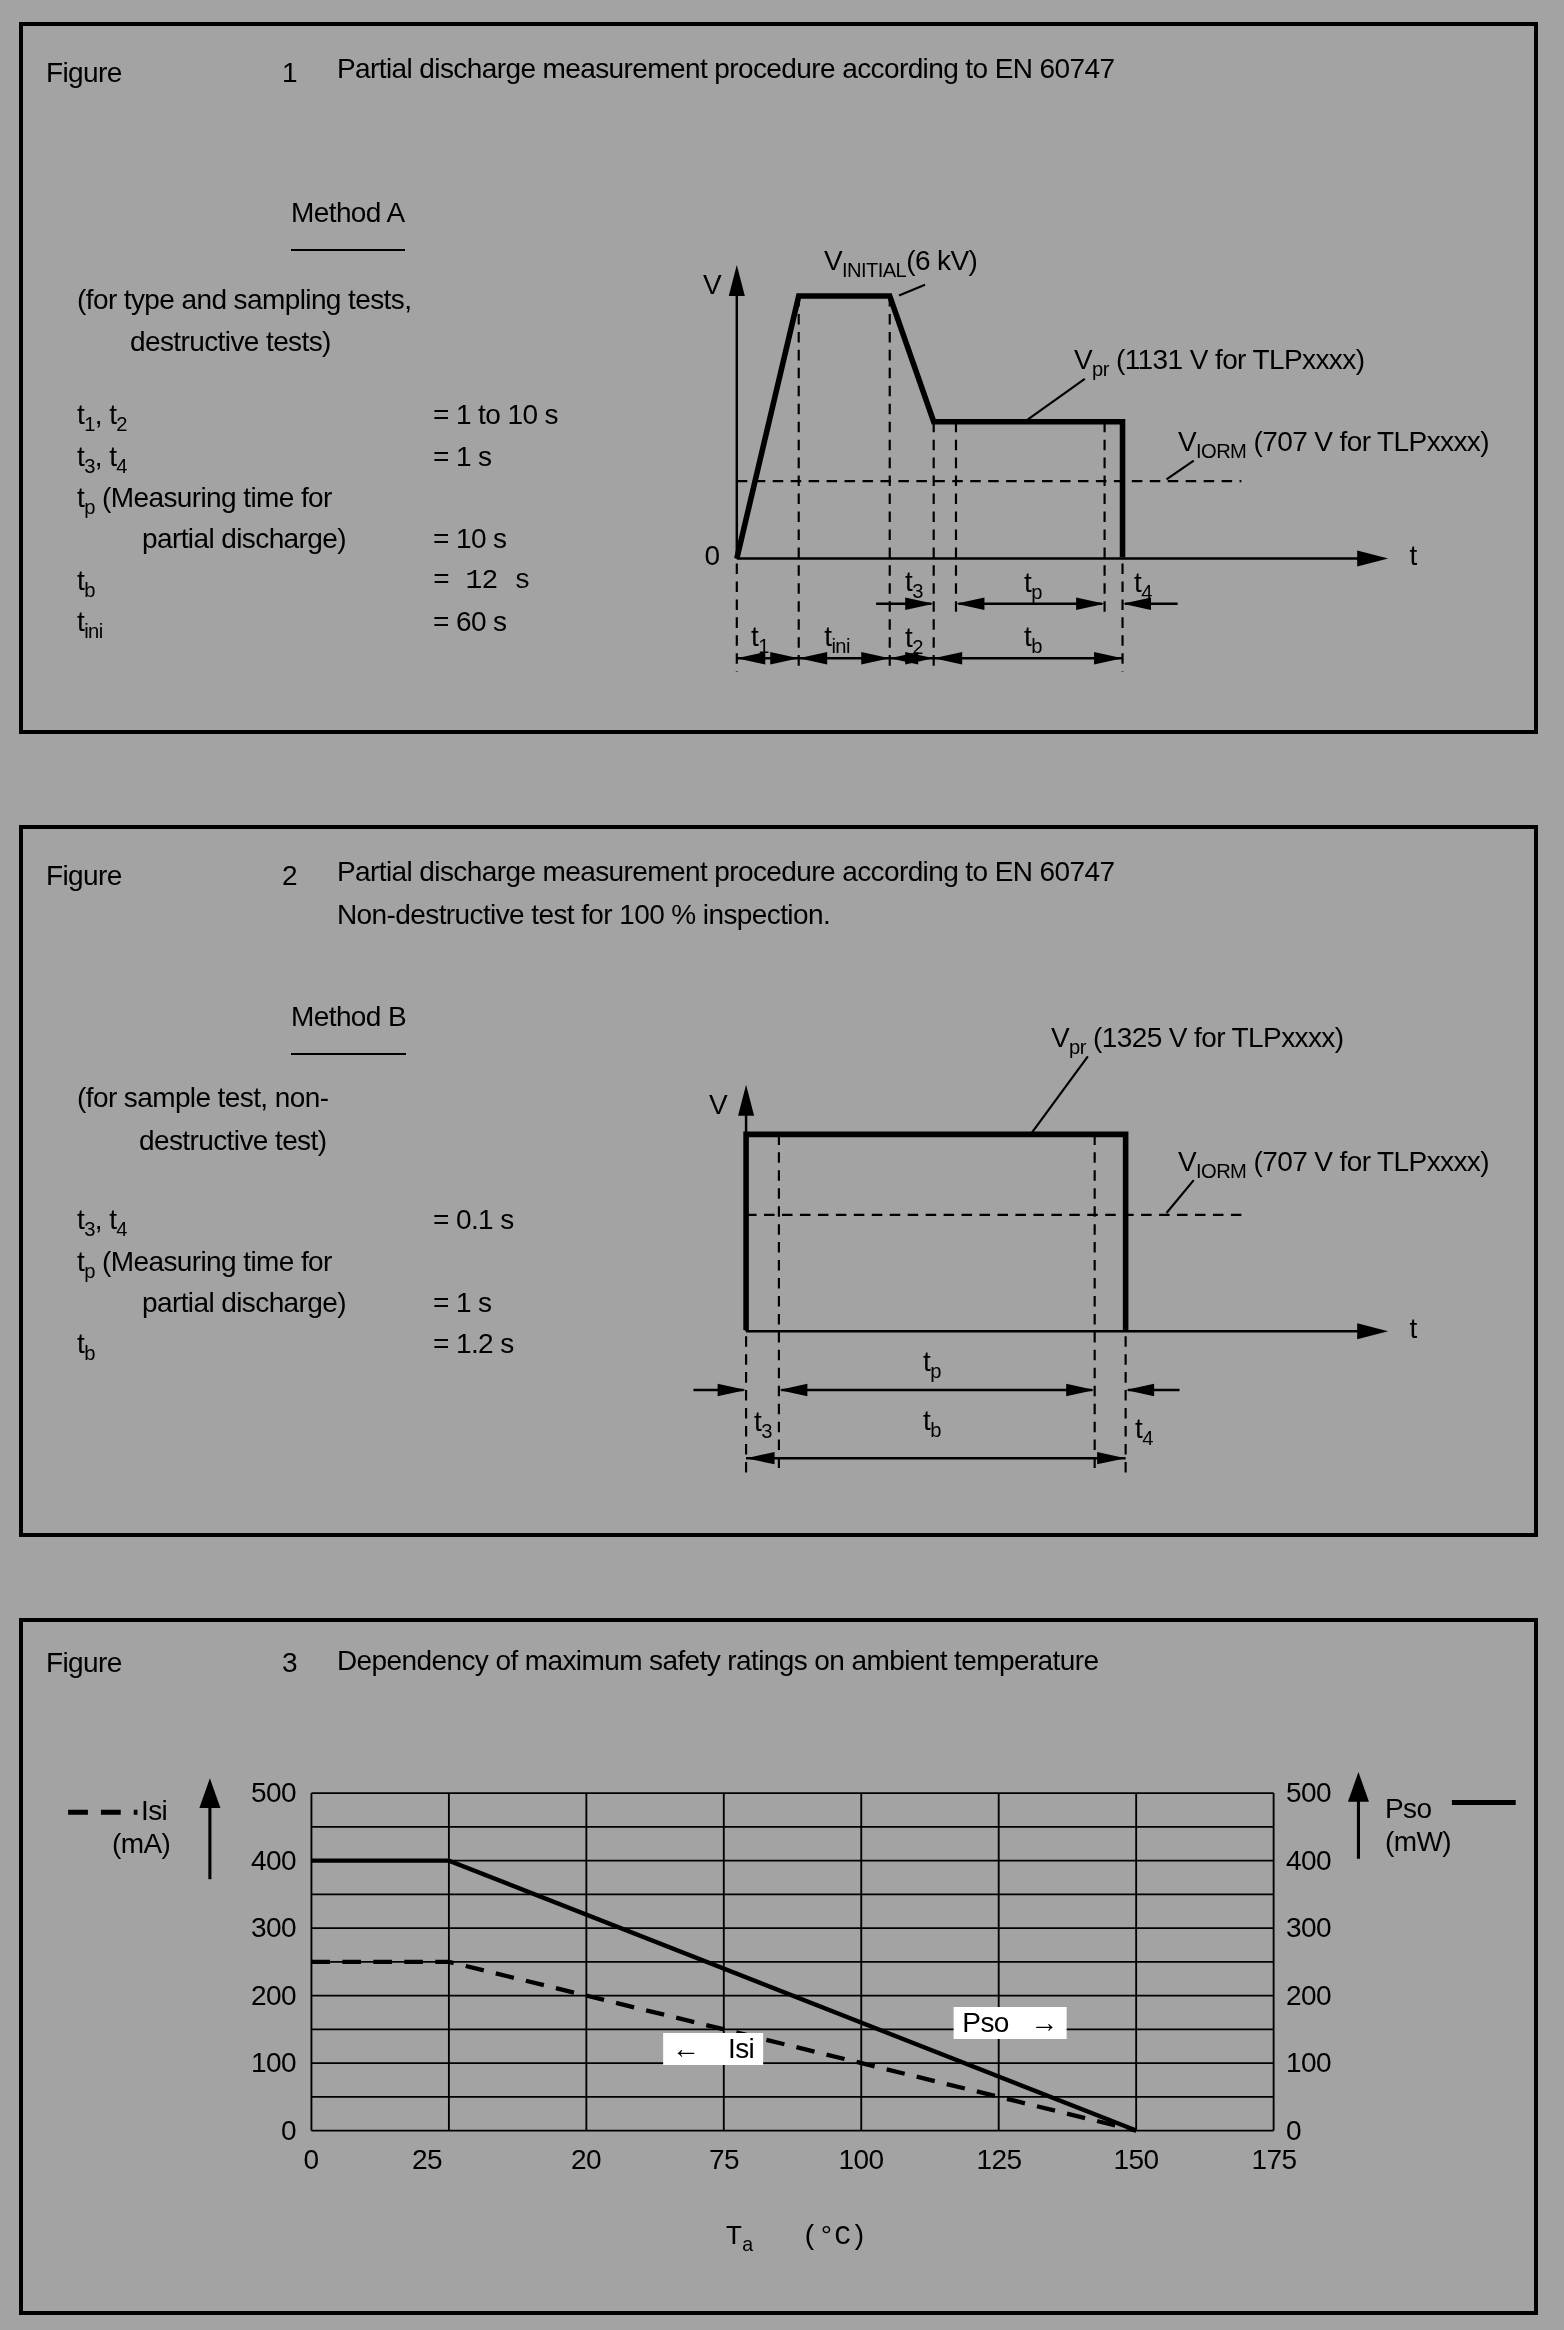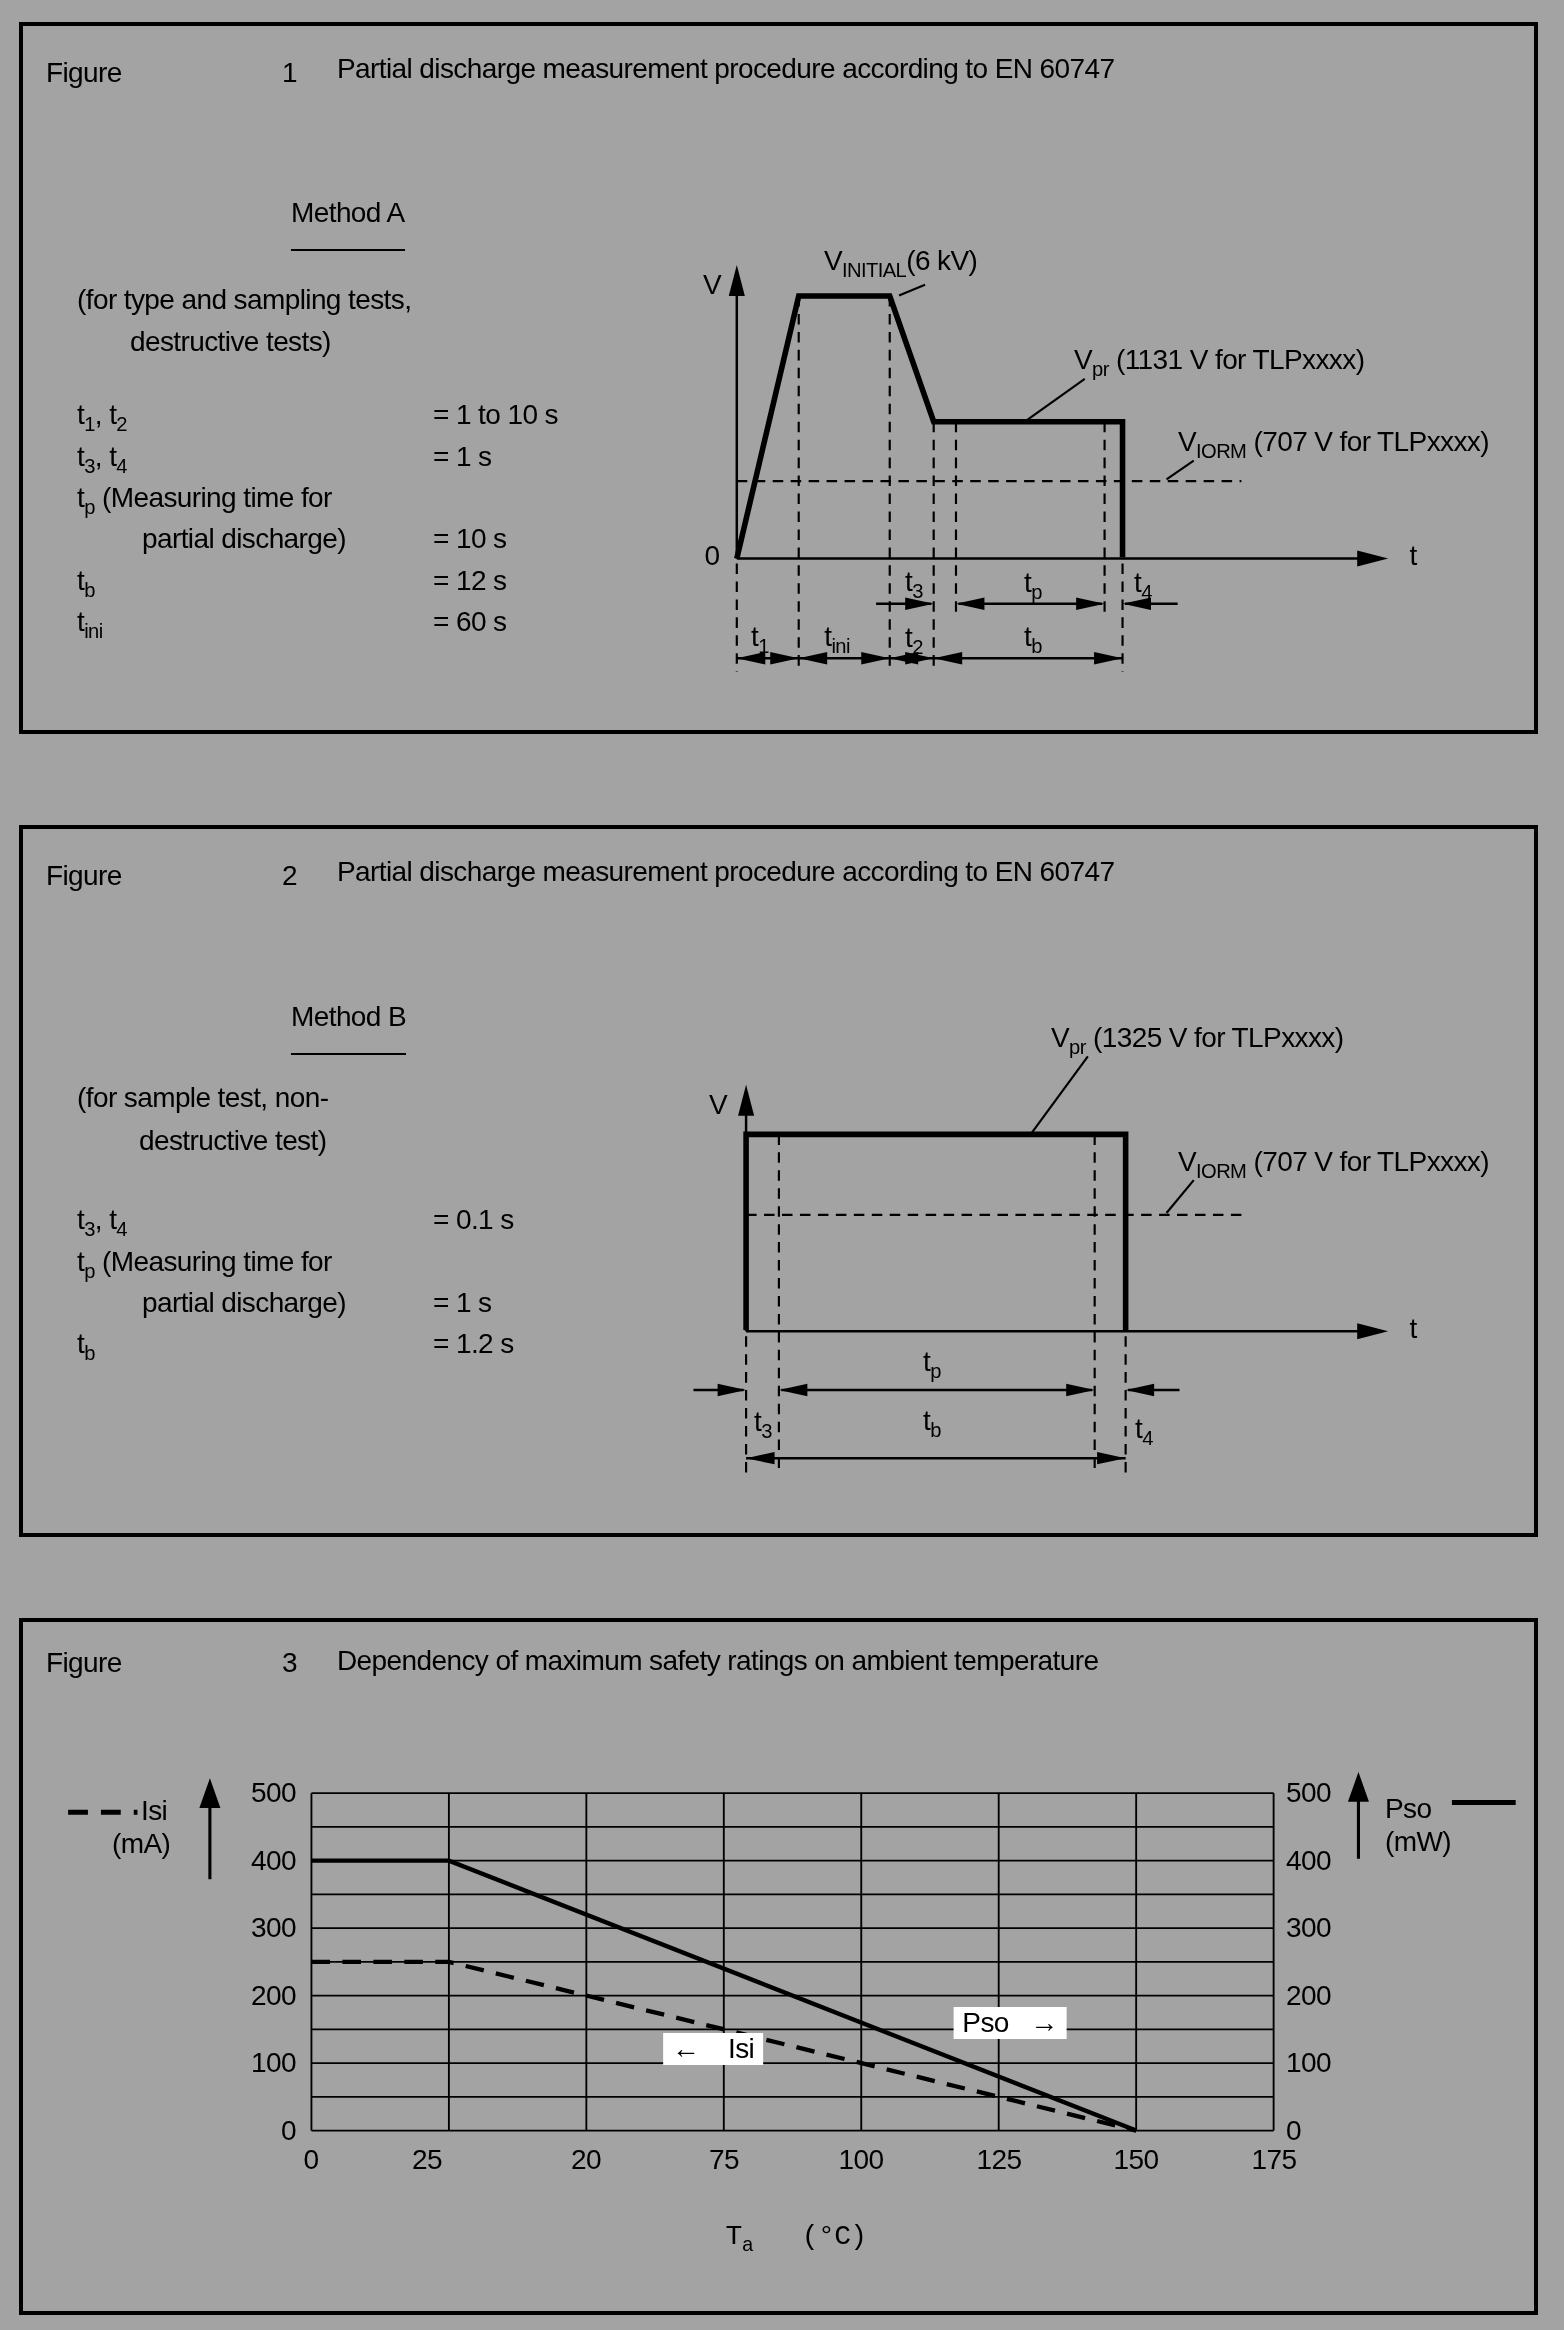--- a/index.html
+++ b/index.html
@@ -152,41 +152,42 @@
   <div class="t" style="left:77px;top:284px;">(for type and sampling tests,</div>
   <div class="t" style="left:130px;top:326px;">destructive tests)</div>
   <div class="t" style="left:77px;top:399px;">t<sub>1</sub>, t<sub>2</sub></div>
   <div class="t" style="left:433px;top:399px;">= 1 to 10 s</div>
   <div class="t" style="left:77px;top:441px;">t<sub>3</sub>, t<sub>4</sub></div>
   <div class="t" style="left:433px;top:441px;">= 1 s</div>
   <div class="t" style="left:77px;top:482px;">t<sub>p</sub> (Measuring time for</div>
   <div class="t" style="left:142px;top:523px;">partial discharge)</div>
   <div class="t" style="left:433px;top:523px;">= 10 s</div>
   <div class="t" style="left:77px;top:565px;">t<sub>b</sub></div>
-  <div class="t" style="left:433px;top:565px;">= 12 s</div>
+  <div class="t" style="left:433px;top:565px;font-family:Liberation Mono, monospace;">= 12 s</div>
   <div class="t" style="left:77px;top:606px;">t<sub>ini</sub></div>
   <div class="t" style="left:433px;top:606px;">= 60 s</div>
 
   <div class="t ctr" style="left:712px;top:285px;">V</div>
   <div class="t ctr" style="left:712px;top:556px;">0</div>
   <div class="t ctr" style="left:1413px;top:556px;">t</div>
   <div class="t" style="left:824px;top:245px;">V<sub>INITIAL</sub>(6 kV)</div>
   <div class="t" style="left:1074px;top:344px;">V<sub>pr</sub> (1131 V for TLPxxxx)</div>
   <div class="t" style="left:1178px;top:426px;">V<sub>IORM</sub> (707 V for TLPxxxx)</div>
   <div class="t ctr" style="left:914px;top:582px;">t<sub>3</sub></div>
   <div class="t ctr" style="left:1033px;top:583px;">t<sub>p</sub></div>
   <div class="t ctr" style="left:1143px;top:583px;">t<sub>4</sub></div>
   <div class="t ctr" style="left:760px;top:637px;">t<sub>1</sub></div>
   <div class="t ctr" style="left:837px;top:637px;">t<sub>ini</sub></div>
   <div class="t ctr" style="left:914px;top:638px;">t<sub>2</sub></div>
   <div class="t ctr" style="left:1033px;top:637px;">t<sub>b</sub></div>
 
   <div class="t" style="left:46px;top:860px;">Figure</div>
   <div class="t" style="left:282px;top:860px;">2</div>
   <div class="t" style="left:337px;top:856px;">Partial discharge measurement procedure according to EN 60747</div>
+  <div class="t" style="left:337px;top:899px;">Non-destructive test for 100 % inspection.</div>
   <div class="t" style="left:291px;top:1001px;"><span class="ul">Method B</span></div>
   <div class="t" style="left:77px;top:1082px;">(for sample test, non-</div>
   <div class="t" style="left:139px;top:1125px;">destructive test)</div>
   <div class="t" style="left:77px;top:1204px;">t<sub>3</sub>, t<sub>4</sub></div>
   <div class="t" style="left:433px;top:1204px;">= 0.1 s</div>
   <div class="t" style="left:77px;top:1246px;">t<sub>p</sub> (Measuring time for</div>
   <div class="t" style="left:142px;top:1287px;">partial discharge)</div>
   <div class="t" style="left:433px;top:1287px;">= 1 s</div>
   <div class="t" style="left:77px;top:1328px;">t<sub>b</sub></div>
   <div class="t" style="left:433px;top:1328px;">= 1.2 s</div>

